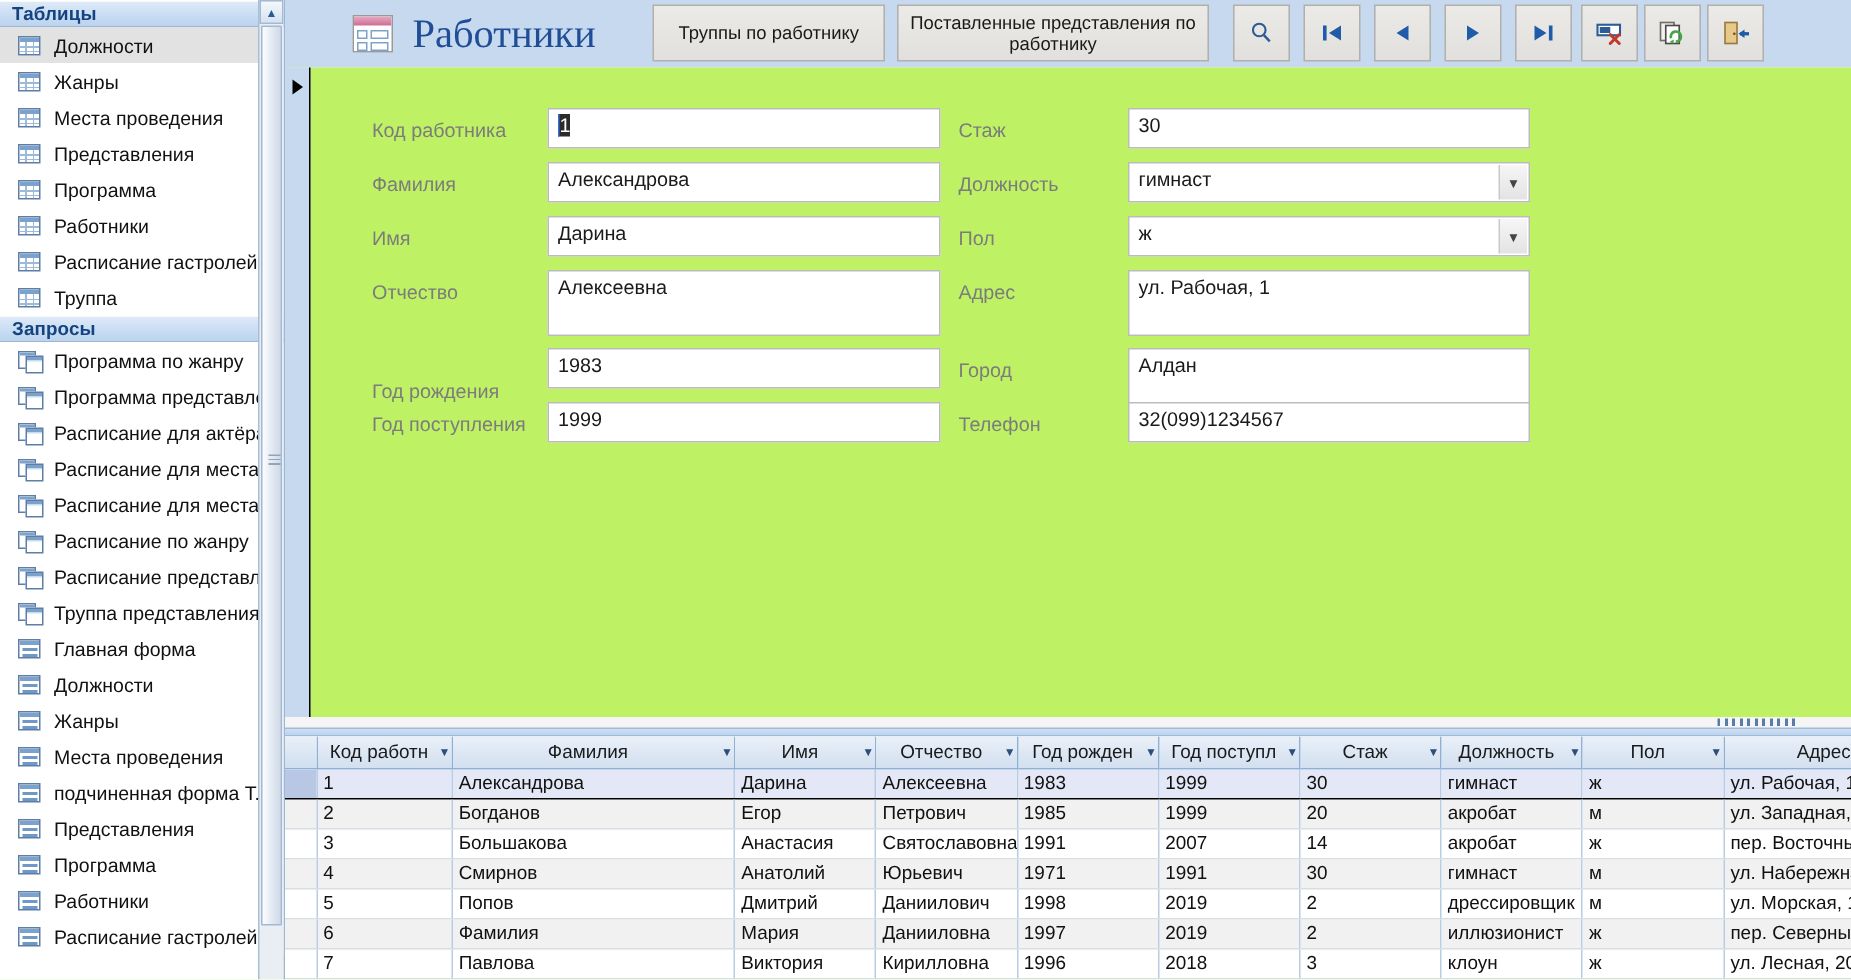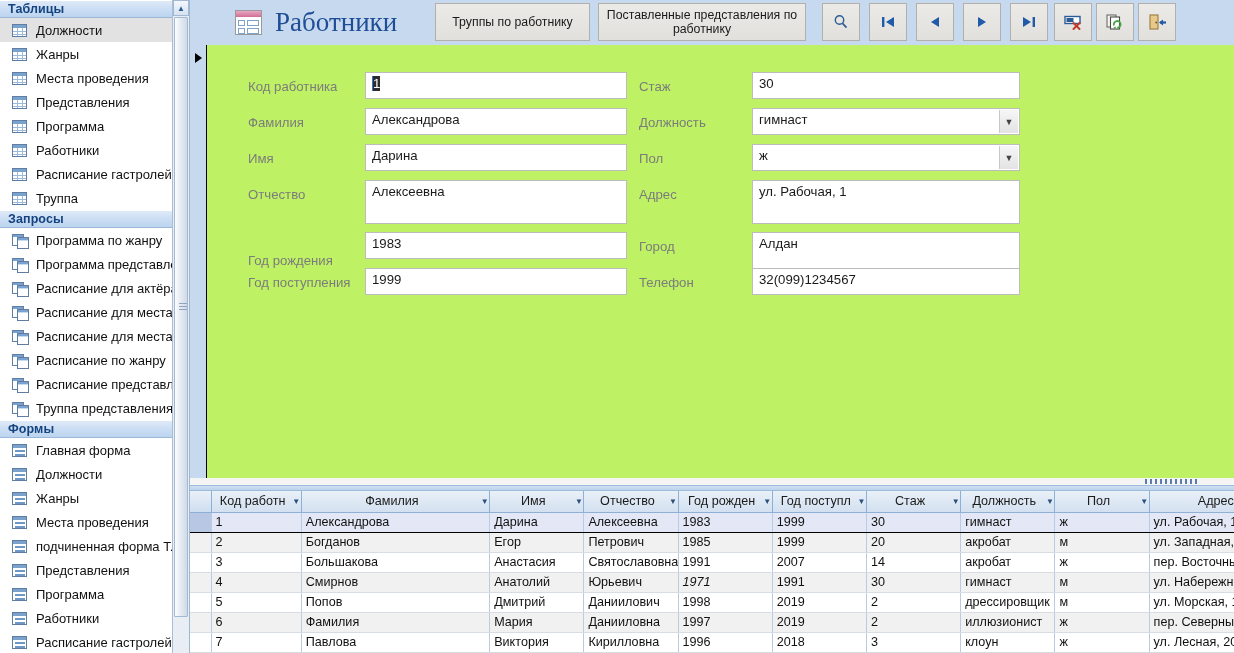--- a/index.html
+++ b/index.html
@@ -330,24 +330,20 @@
             <span>Расписание по жанру</span>
           </div>
           <div class="nav-item">
             <span class="ico-query"></span>
             <span>Расписание представле...</span>
           </div>
           <div class="nav-item">
             <span class="ico-query"></span>
             <span>Труппа представления</span>
           </div>
-        </div>
-        <div class="nav-section-header">
-          <span>Формы</span>
-          <span class="chev" style="transform: rotate(90deg); display: inline-block;">«</span>
         </div>
         <div class="nav-list">
           <div class="nav-item">
             <span class="ico-form"></span>
             <span>Главная форма</span>
           </div>
           <div class="nav-item">
             <span class="ico-form"></span>
             <span>Должности</span>
           </div>
@@ -605,21 +601,21 @@
               <td style="width: 94px;">акробат</td>
               <td style="width: 94px;">ж</td>
               <td style="width: 140px;">пер. Восточный</td>
             </tr>
             <tr class="ds-row r-even">
               <td class="rowsel"></td>
               <td style="width: 90px;">4</td>
               <td style="width: 188px;">Смирнов</td>
               <td style="width: 94px;">Анатолий</td>
               <td style="width: 94px;">Юрьевич</td>
-              <td style="width: 94px; font-style: italic;">1971</td>
+              <td style="width: 94px;">1971</td>
               <td style="width: 94px;">1991</td>
               <td style="width: 94px;">30</td>
               <td style="width: 94px;">гимнаст</td>
               <td style="width: 94px;">м</td>
               <td style="width: 140px;">ул. Набережная</td>
             </tr>
             <tr class="ds-row r-odd">
               <td class="rowsel"></td>
               <td style="width: 90px;">5</td>
               <td style="width: 188px;">Попов</td>

